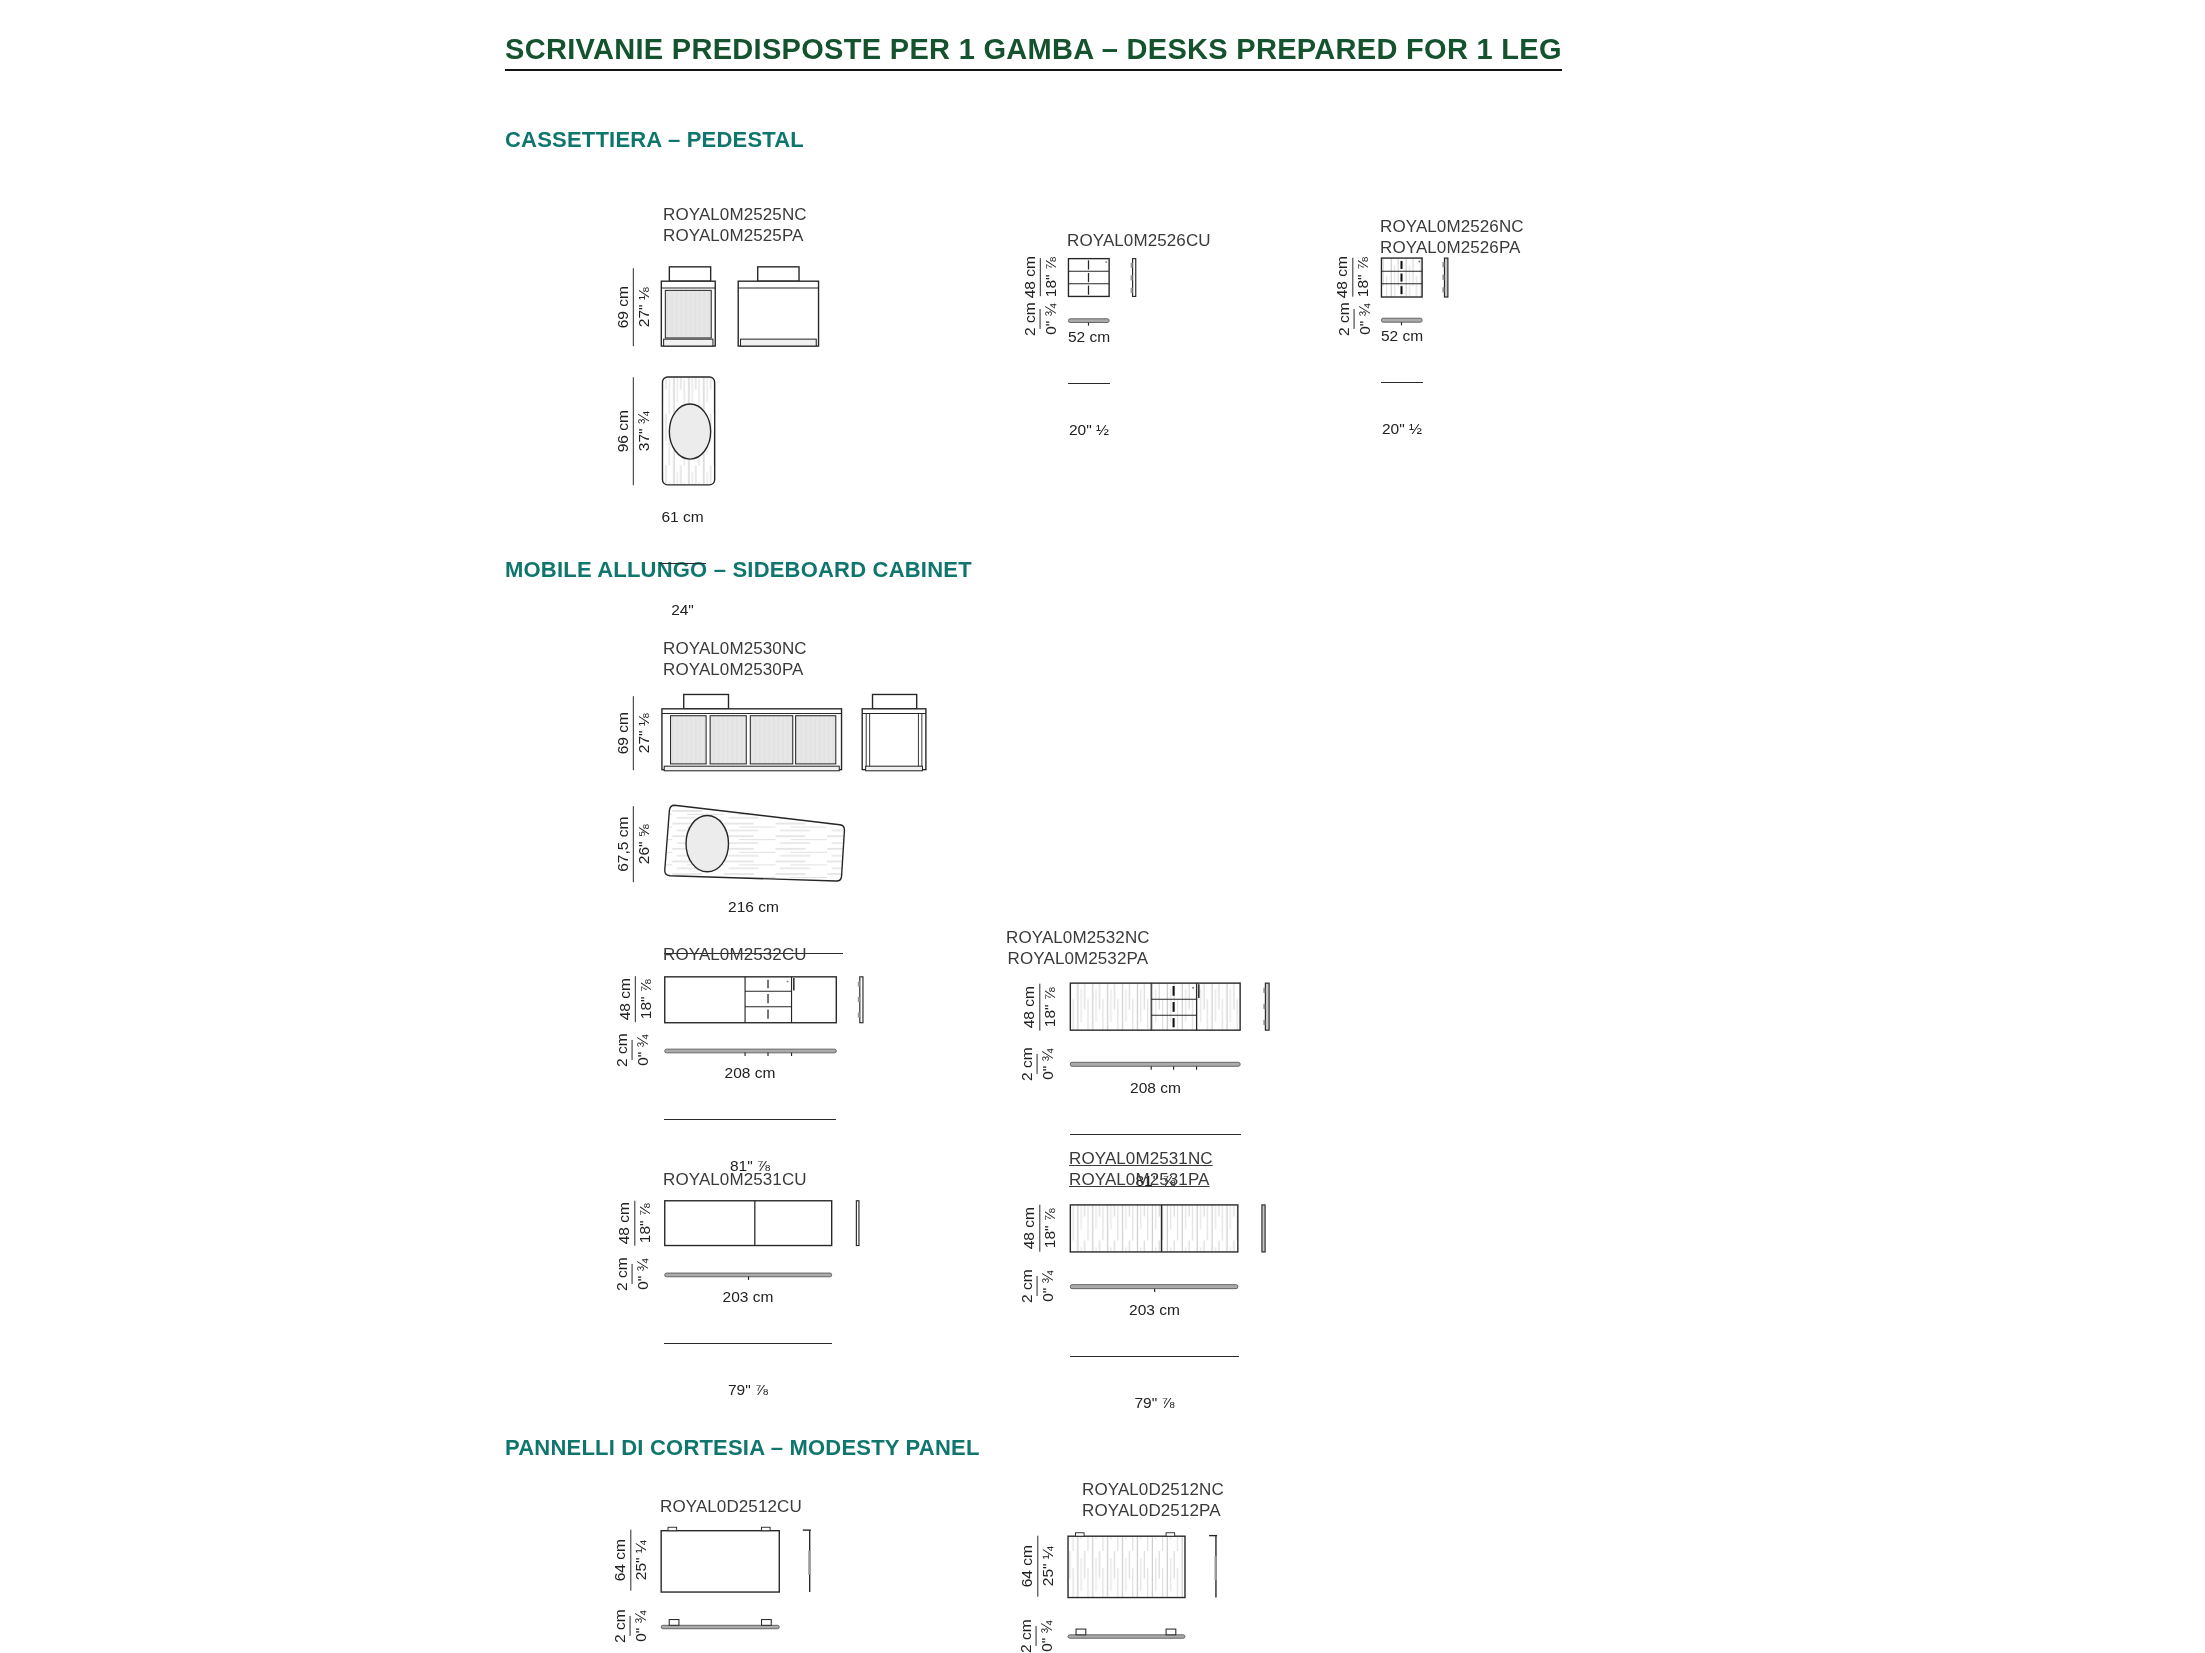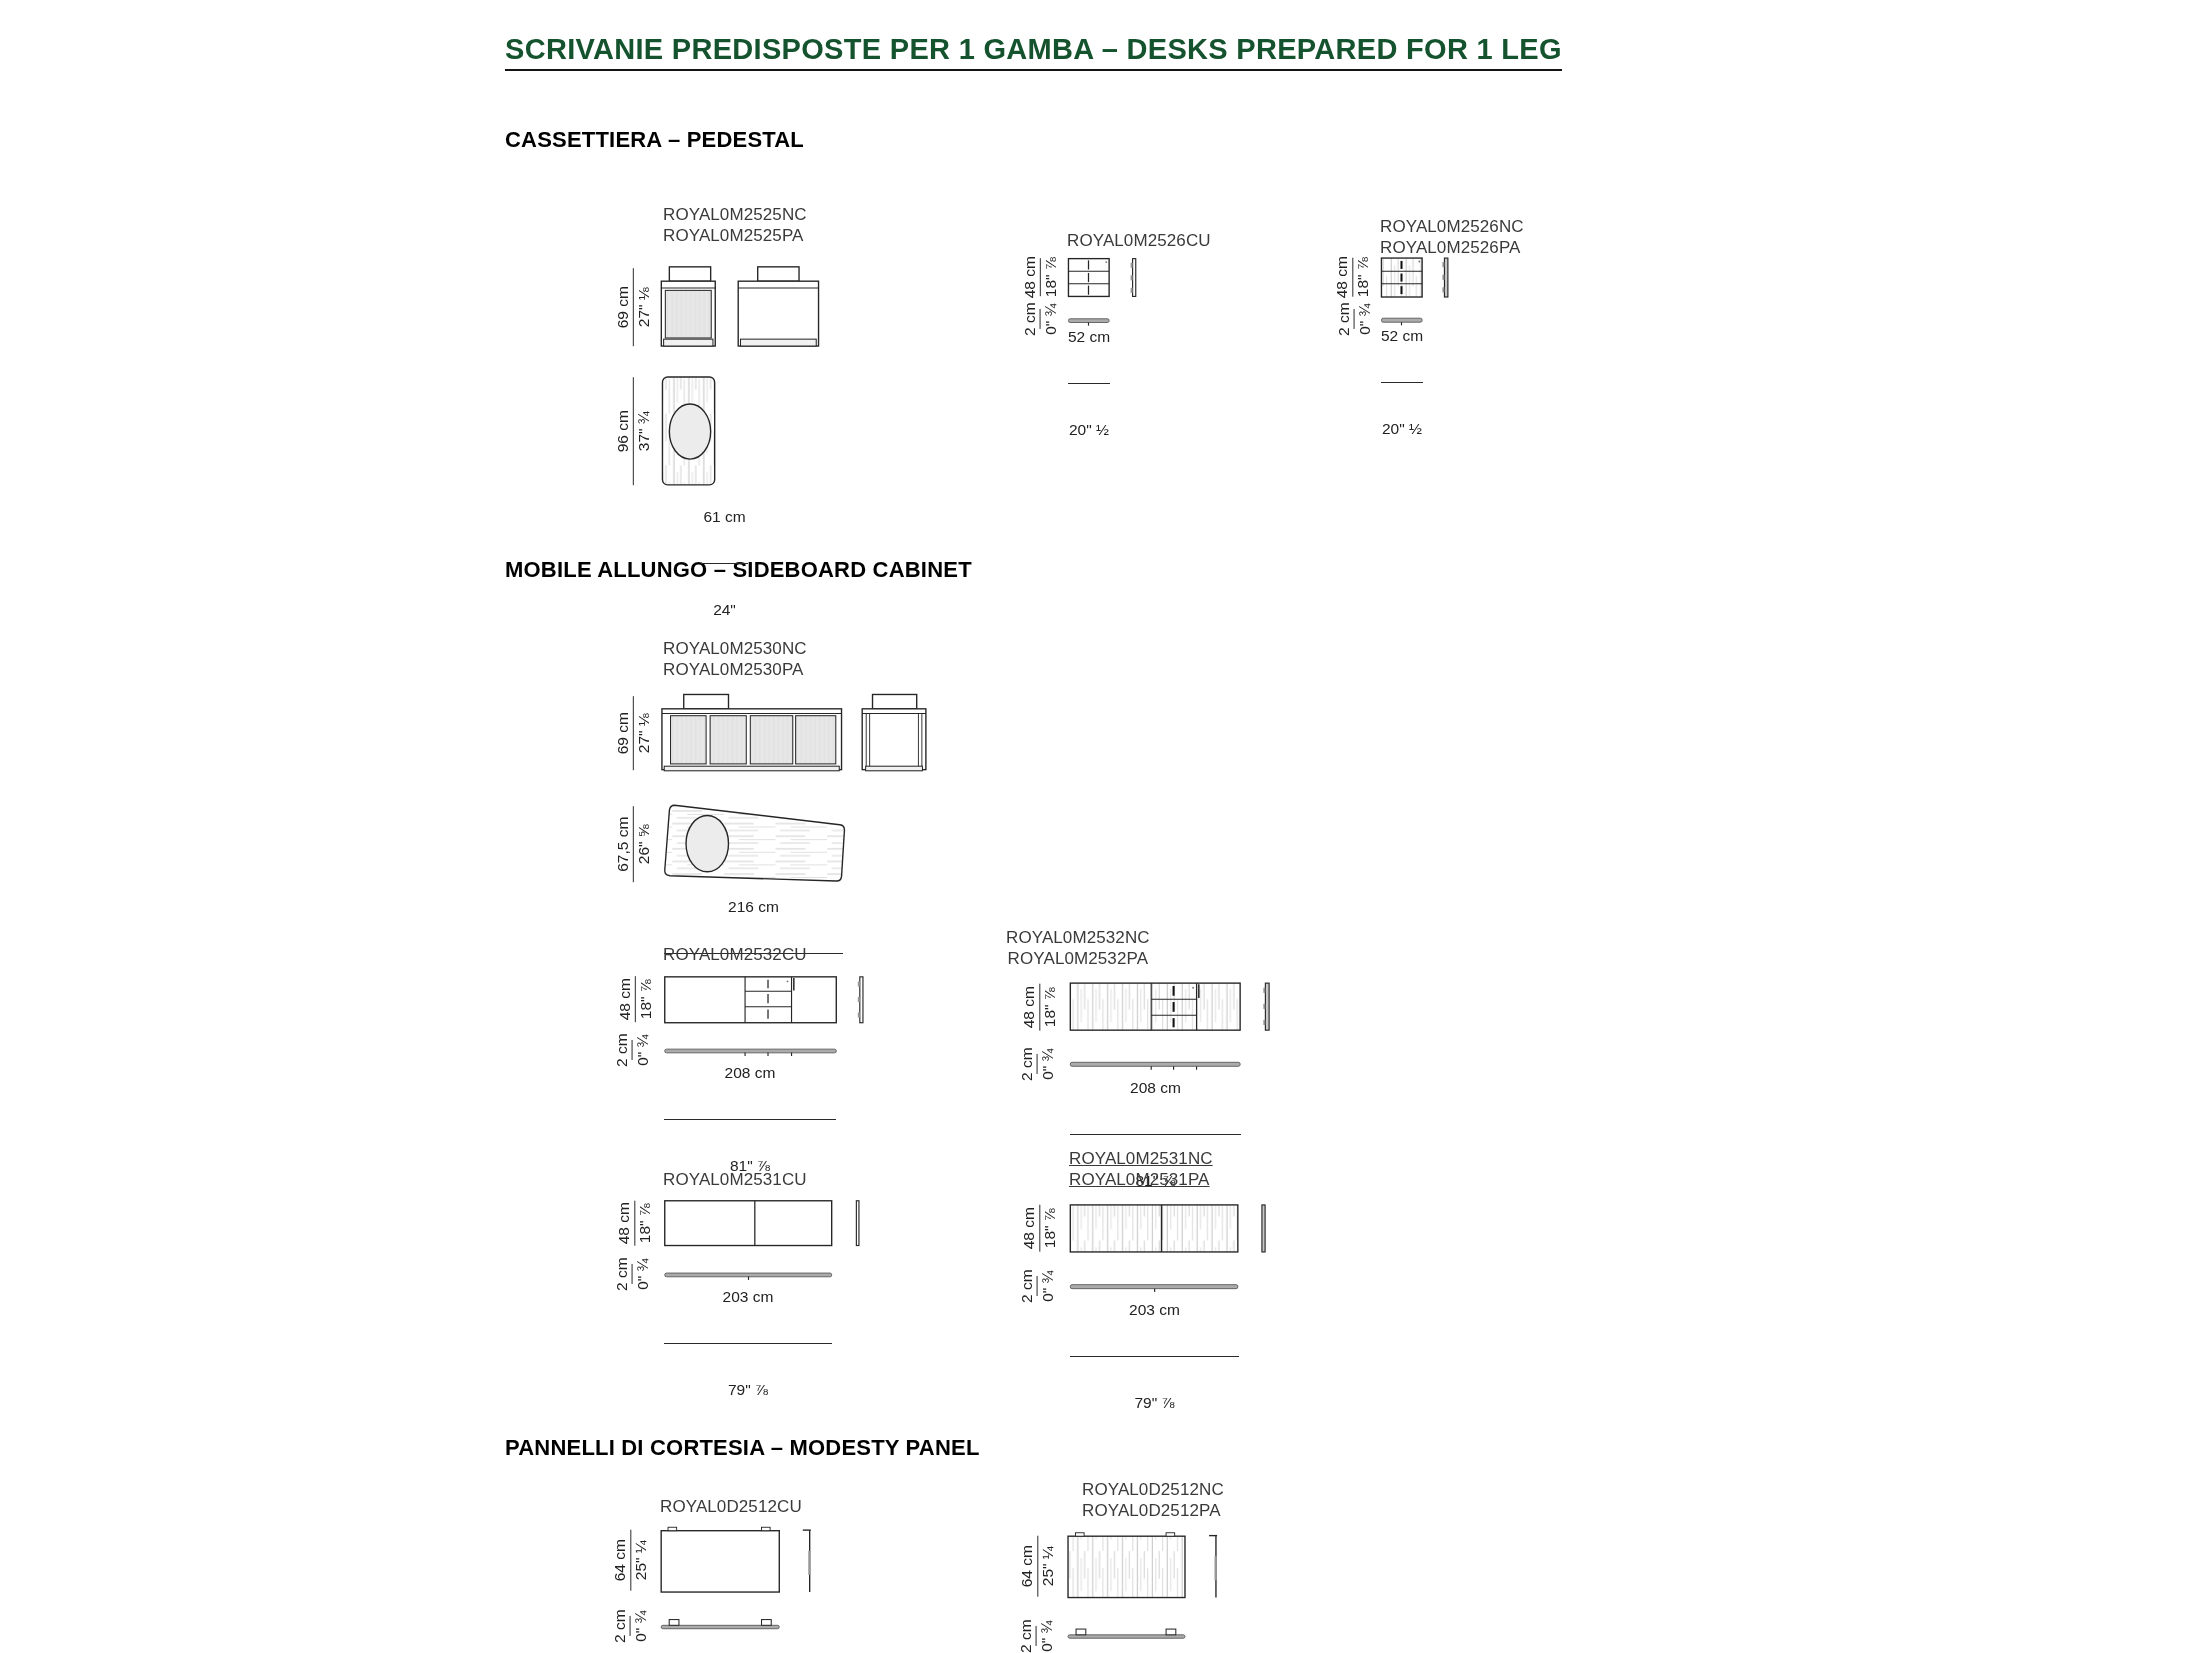--- a/index.html
+++ b/index.html
@@ -1,21 +1,21 @@
 <!DOCTYPE html>
 <html style="font-size:9.2px"><head>
 <meta charset="utf-8">
 <style>
   html,body{margin:0;padding:0;}
   body{width:2205px;height:1654px;background:#ffffff;position:relative;
        font-family:"Liberation Sans", sans-serif;color:#1c1c1c;overflow:hidden;}
   .abs{position:absolute;}
   .page-title{font-size:29px;font-weight:700;letter-spacing:0.3px;color:#14532d;
       border-bottom:2.3px solid #141414;padding-bottom:4px;white-space:nowrap;}
-  .section-heading{font-size:22px;font-weight:700;color:#000000;white-space:nowrap;letter-spacing:0.2px;}
+  .section-heading{font-size:22px;font-weight:700;color:#0f766e;white-space:nowrap;letter-spacing:0.2px;}
   .codes{font-size:17px;line-height:21px;color:#3a3a3a;white-space:nowrap;letter-spacing:0.1px;}
   .vdim{position:absolute;display:flex;flex-direction:column;align-items:center;justify-content:center;
         transform:rotate(-90deg);}
   .hdim{position:absolute;display:flex;flex-direction:column;align-items:center;gap:36px;}
   .dim-cm,.dim-in{font-size:15.5px;line-height:17px;color:#222;white-space:nowrap;}
   .dim-rule{width:100%;border-top:1.4px solid #2a2a2a;height:0;margin:1.7px 0;}
   svg{position:absolute;overflow:visible;}
 </style>
 </head>
 <body>
@@ -75,21 +75,21 @@
 <div class="vdim" style="left:594px;top:288px;width:78px;">
   <span class="dim-cm">69 cm</span>
   <span class="dim-rule"></span>
   <span class="dim-in">27" ⅛</span>
 </div>
 <div class="vdim" style="left:579px;top:412px;width:108px;">
   <span class="dim-cm">96 cm</span>
   <span class="dim-rule"></span>
   <span class="dim-in">37" ¾</span>
 </div>
-<div class="hdim" style="left:701px;top:508px;width:47px;">
+<div class="hdim" style="left:659px;top:508px;width:47px;">
   <span class="dim-cm">61 cm</span>
   <span class="dim-rule"></span>
   <span class="dim-in">24"</span>
 </div>
 
 <div class="abs codes" style="left:1067px;top:230px;">
   <div>ROYAL0M2526CU</div>
 </div>
 <svg style="left:1057px;top:247px;" width="126" height="92" viewBox="1840 430 220 160">
   <g stroke="#262626" fill="none" stroke-width="2.4">

